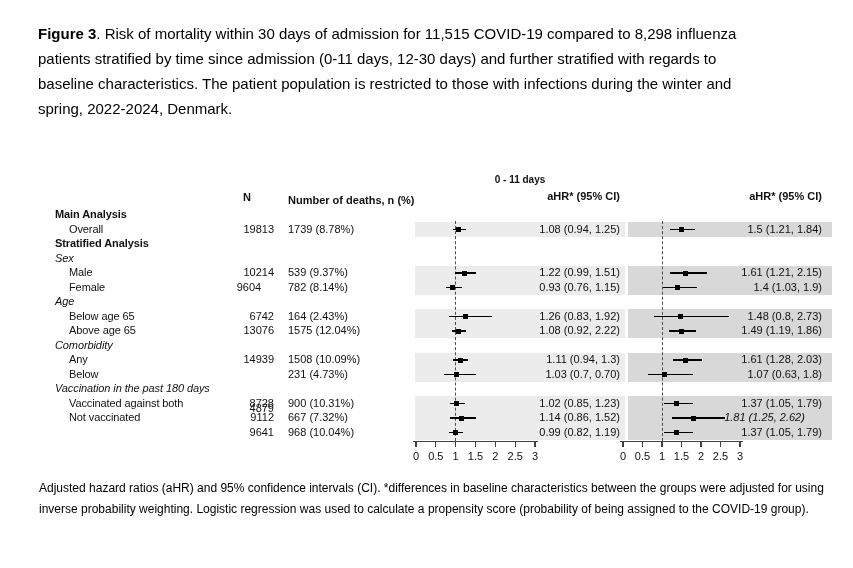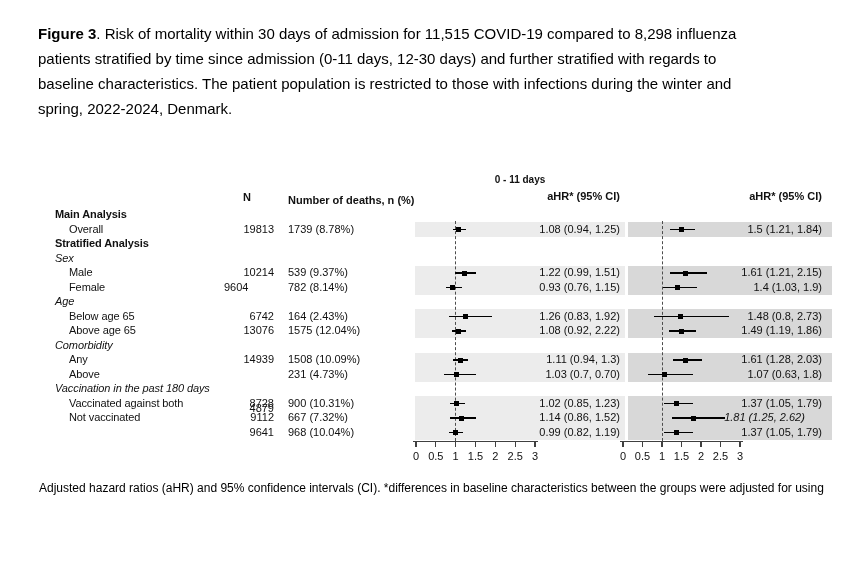--- a/index.html
+++ b/index.html
@@ -71,21 +71,21 @@
       <div class="abs lbl" style="left: 69px; top: 266px;">Male</div>
       <div class="abs cell" style="left: 224px; top: 266px; width: 50px; text-align: right;">10214</div>
       <div class="abs cell" style="left: 288px; top: 266px;">539 (9.37%)</div>
       <div class="abs" style="left: 455.273px; top: 272px; width: 20.6284px; height: 1.6px; background: rgb(0, 0, 0);"></div>
       <div class="abs" style="left: 461.897px; top: 270.5px; width: 5px; height: 5px; background: rgb(0, 0, 0);"></div>
       <div class="abs cell" style="left: 505px; top: 266px; width: 115px; text-align: right;">1.22 (0.99, 1.51)</div>
       <div class="abs" style="left: 670.19px; top: 272px; width: 36.66px; height: 1.6px; background: rgb(0, 0, 0);"></div>
       <div class="abs" style="left: 683.29px; top: 270.5px; width: 5px; height: 5px; background: rgb(0, 0, 0);"></div>
       <div class="abs cell" style="left: 707px; top: 266px; width: 115px; text-align: right;">1.61 (1.21, 2.15)</div>
       <div class="abs lbl" style="left: 69px; top: 280.5px;">Female</div>
-      <div class="abs cell" style="left: 224px; top: 280.5px; width: 50px; text-align: left;">9604</div>
+      <div class="abs cell" style="left: 224px; top: 280.5px; width: 50px; text-align: center;">9604</div>
       <div class="abs cell" style="left: 288px; top: 280.5px;">782 (8.14%)</div>
       <div class="abs" style="left: 446.149px; top: 286.5px; width: 15.4713px; height: 1.6px; background: rgb(0, 0, 0);"></div>
       <div class="abs" style="left: 450.393px; top: 285px; width: 5px; height: 5px; background: rgb(0, 0, 0);"></div>
       <div class="abs cell" style="left: 505px; top: 280.5px; width: 115px; text-align: right;">0.93 (0.76, 1.15)</div>
       <div class="abs" style="left: 663.17px; top: 286.5px; width: 33.93px; height: 1.6px; background: rgb(0, 0, 0);"></div>
       <div class="abs" style="left: 675.1px; top: 285px; width: 5px; height: 5px; background: rgb(0, 0, 0);"></div>
       <div class="abs cell" style="left: 707px; top: 280.5px; width: 115px; text-align: right;">1.4 (1.03, 1.9)</div>
       <div class="abs lbl italic" style="left: 55px; top: 295px;">Age</div>
       <div class="abs lbl" style="left: 69px; top: 309.5px;">Below age 65</div>
       <div class="abs cell" style="left: 224px; top: 309.5px; width: 50px; text-align: right;">6742</div>
@@ -108,21 +108,21 @@
       <div class="abs lbl italic" style="left: 55px; top: 338.5px;">Comorbidity</div>
       <div class="abs lbl" style="left: 69px; top: 353px;">Any</div>
       <div class="abs cell" style="left: 224px; top: 353px; width: 50px; text-align: right;">14939</div>
       <div class="abs cell" style="left: 288px; top: 353px;">1508 (10.09%)</div>
       <div class="abs" style="left: 453.29px; top: 359px; width: 14.2812px; height: 1.6px; background: rgb(0, 0, 0);"></div>
       <div class="abs" style="left: 457.534px; top: 357.5px; width: 5px; height: 5px; background: rgb(0, 0, 0);"></div>
       <div class="abs cell" style="left: 505px; top: 353px; width: 115px; text-align: right;">1.11 (0.94, 1.3)</div>
       <div class="abs" style="left: 672.92px; top: 359px; width: 29.25px; height: 1.6px; background: rgb(0, 0, 0);"></div>
       <div class="abs" style="left: 683.29px; top: 357.5px; width: 5px; height: 5px; background: rgb(0, 0, 0);"></div>
       <div class="abs cell" style="left: 707px; top: 353px; width: 115px; text-align: right;">1.61 (1.28, 2.03)</div>
-      <div class="abs lbl" style="left: 69px; top: 367.5px;">Above</div>
+      <div class="abs lbl" style="left: 69px; top: 367.5px;">Below</div>
       <div class="abs cell" style="left: 224px; top: 367.5px; width: 50px; text-align: right; margin-top: 34px;">4879</div>
       <div class="abs cell" style="left: 288px; top: 367.5px;">231 (4.73%)</div>
       <div class="abs" style="left: 443.769px; top: 373.5px; width: 32.5294px; height: 1.6px; background: rgb(0, 0, 0);"></div>
       <div class="abs" style="left: 454.36px; top: 372px; width: 5px; height: 5px; background: rgb(0, 0, 0);"></div>
       <div class="abs cell" style="left: 505px; top: 367.5px; width: 115px; text-align: right;">1.03 (0.7, 0.70)</div>
       <div class="abs" style="left: 647.57px; top: 373.5px; width: 45.63px; height: 1.6px; background: rgb(0, 0, 0);"></div>
       <div class="abs" style="left: 662.23px; top: 372px; width: 5px; height: 5px; background: rgb(0, 0, 0);"></div>
       <div class="abs cell" style="left: 707px; top: 367.5px; width: 115px; text-align: right;">1.07 (0.63, 1.8)</div>
       <div class="abs lbl italic" style="left: 55px; top: 382px;">Vaccination in the past 180 days</div>
       <div class="abs lbl" style="left: 69px; top: 396.5px;">Vaccinated against both</div>
@@ -178,15 +178,16 @@
       <div class="abs" style="left: 700.4px; top: 441px; width: 1.2px; height: 6px; background: rgb(64, 64, 64);"></div>
       <div class="abs cell" style="left: 689px; top: 450px; width: 24px; text-align: center;">2</div>
       <div class="abs" style="left: 719.9px; top: 441px; width: 1.2px; height: 6px; background: rgb(64, 64, 64);"></div>
       <div class="abs cell" style="left: 708.5px; top: 450px; width: 24px; text-align: center;">2.5</div>
       <div class="abs" style="left: 739.4px; top: 441px; width: 1.2px; height: 6px; background: rgb(64, 64, 64);"></div>
       <div class="abs cell" style="left: 728px; top: 450px; width: 24px; text-align: center;">3</div>
     </div>
 
   <div class="footnote">
     <div>Adjusted hazard ratios (aHR) and 95% confidence intervals (CI). *differences in baseline characteristics between the groups were adjusted for using</div>
+    <div>inverse probability weighting. Logistic regression was used to calculate a propensity score (probability of being assigned to the COVID-19 group).</div>
   </div>
 
 </div>
 
 </body></html>

